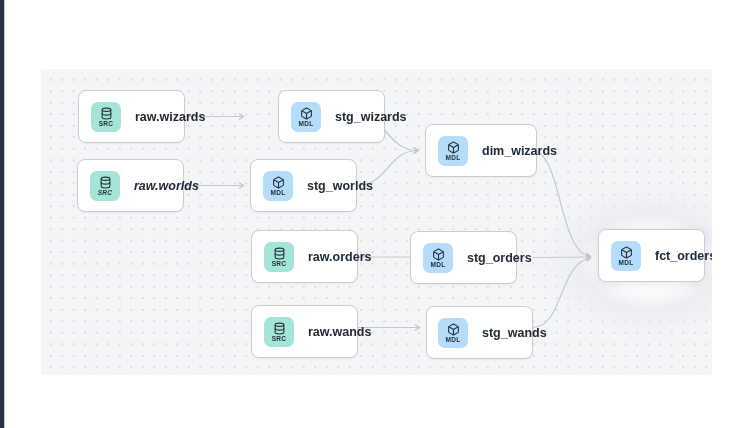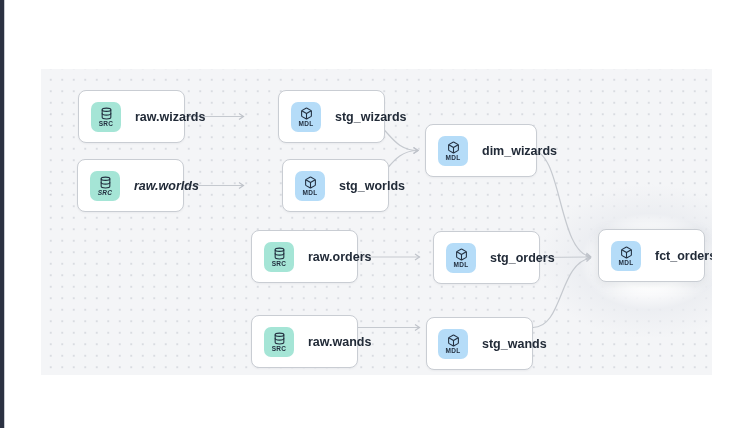--- a/index.html
+++ b/index.html
@@ -172,21 +172,21 @@
         <svg viewBox="0 0 24 24" fill="none" stroke="currentColor" stroke-width="2" stroke-linecap="round">
           <ellipse cx="12" cy="5" rx="8" ry="3"></ellipse>
           <path d="M4 5v14c0 1.7 3.6 3 8 3s8-1.3 8-3V5"></path>
           <path d="M4 12c0 1.7 3.6 3 8 3s8-1.3 8-3"></path>
         </svg>
         <span class="icon-label">SRC</span>
       </div>
       <span class="node-label">raw.worlds</span>
     </div>
 
-    <div class="node" style="left:209px; top:90px;margin-left:32px;">
+    <div class="node" style="left:209px; top:90px;">
       <div class="node-icon mdl">
         <svg viewBox="0 0 24 24" fill="none" stroke="currentColor" stroke-width="2" stroke-linejoin="round">
           <path d="M21 16V8a2 2 0 0 0-1-1.73l-7-4a2 2 0 0 0-2 0l-7 4A2 2 0 0 0 3 8v8a2 2 0 0 0 1 1.73l7 4a2 2 0 0 0 2 0l7-4A2 2 0 0 0 21 16z"></path>
           <polyline points="3.27 6.96 12 12.01 20.73 6.96"></polyline>
           <line x1="12" y1="22.08" x2="12" y2="12"></line>
         </svg>
         <span class="icon-label">MDL</span>
       </div>
       <span class="node-label">stg_worlds</span>
     </div>
@@ -208,45 +208,45 @@
         <svg viewBox="0 0 24 24" fill="none" stroke="currentColor" stroke-width="2" stroke-linejoin="round">
           <path d="M21 16V8a2 2 0 0 0-1-1.73l-7-4a2 2 0 0 0-2 0l-7 4A2 2 0 0 0 3 8v8a2 2 0 0 0 1 1.73l7 4a2 2 0 0 0 2 0l7-4A2 2 0 0 0 21 16z"></path>
           <polyline points="3.27 6.96 12 12.01 20.73 6.96"></polyline>
           <line x1="12" y1="22.08" x2="12" y2="12"></line>
         </svg>
         <span class="icon-label">MDL</span>
       </div>
       <span class="node-label">dim_wizards</span>
     </div>
 
-    <div class="node" style="left:392px; top:162px;">
+    <div class="node" style="left:369px; top:162px;">
       <div class="node-icon mdl">
         <svg viewBox="0 0 24 24" fill="none" stroke="currentColor" stroke-width="2" stroke-linejoin="round">
           <path d="M21 16V8a2 2 0 0 0-1-1.73l-7-4a2 2 0 0 0-2 0l-7 4A2 2 0 0 0 3 8v8a2 2 0 0 0 1 1.73l7 4a2 2 0 0 0 2 0l7-4A2 2 0 0 0 21 16z"></path>
           <polyline points="3.27 6.96 12 12.01 20.73 6.96"></polyline>
           <line x1="12" y1="22.08" x2="12" y2="12"></line>
         </svg>
         <span class="icon-label">MDL</span>
       </div>
       <span class="node-label">stg_orders</span>
     </div>
 
-    <div class="node" style="left:210px; top:246px;">
+    <div class="node" style="left:210px; top:236px;">
       <div class="node-icon src">
         <svg viewBox="0 0 24 24" fill="none" stroke="currentColor" stroke-width="2" stroke-linecap="round">
           <ellipse cx="12" cy="5" rx="8" ry="3"></ellipse>
           <path d="M4 5v14c0 1.7 3.6 3 8 3s8-1.3 8-3V5"></path>
           <path d="M4 12c0 1.7 3.6 3 8 3s8-1.3 8-3"></path>
         </svg>
         <span class="icon-label">SRC</span>
       </div>
       <span class="node-label">raw.wands</span>
     </div>
 
-    <div class="node" style="left:385px; top:248px;padding-left:11px;">
+    <div class="node" style="left:385px; top:237px;padding-left:11px;">
       <div class="node-icon mdl">
         <svg viewBox="0 0 24 24" fill="none" stroke="currentColor" stroke-width="2" stroke-linejoin="round">
           <path d="M21 16V8a2 2 0 0 0-1-1.73l-7-4a2 2 0 0 0-2 0l-7 4A2 2 0 0 0 3 8v8a2 2 0 0 0 1 1.73l7 4a2 2 0 0 0 2 0l7-4A2 2 0 0 0 21 16z"></path>
           <polyline points="3.27 6.96 12 12.01 20.73 6.96"></polyline>
           <line x1="12" y1="22.08" x2="12" y2="12"></line>
         </svg>
         <span class="icon-label">MDL</span>
       </div>
       <span class="node-label">stg_wands</span>
     </div>

